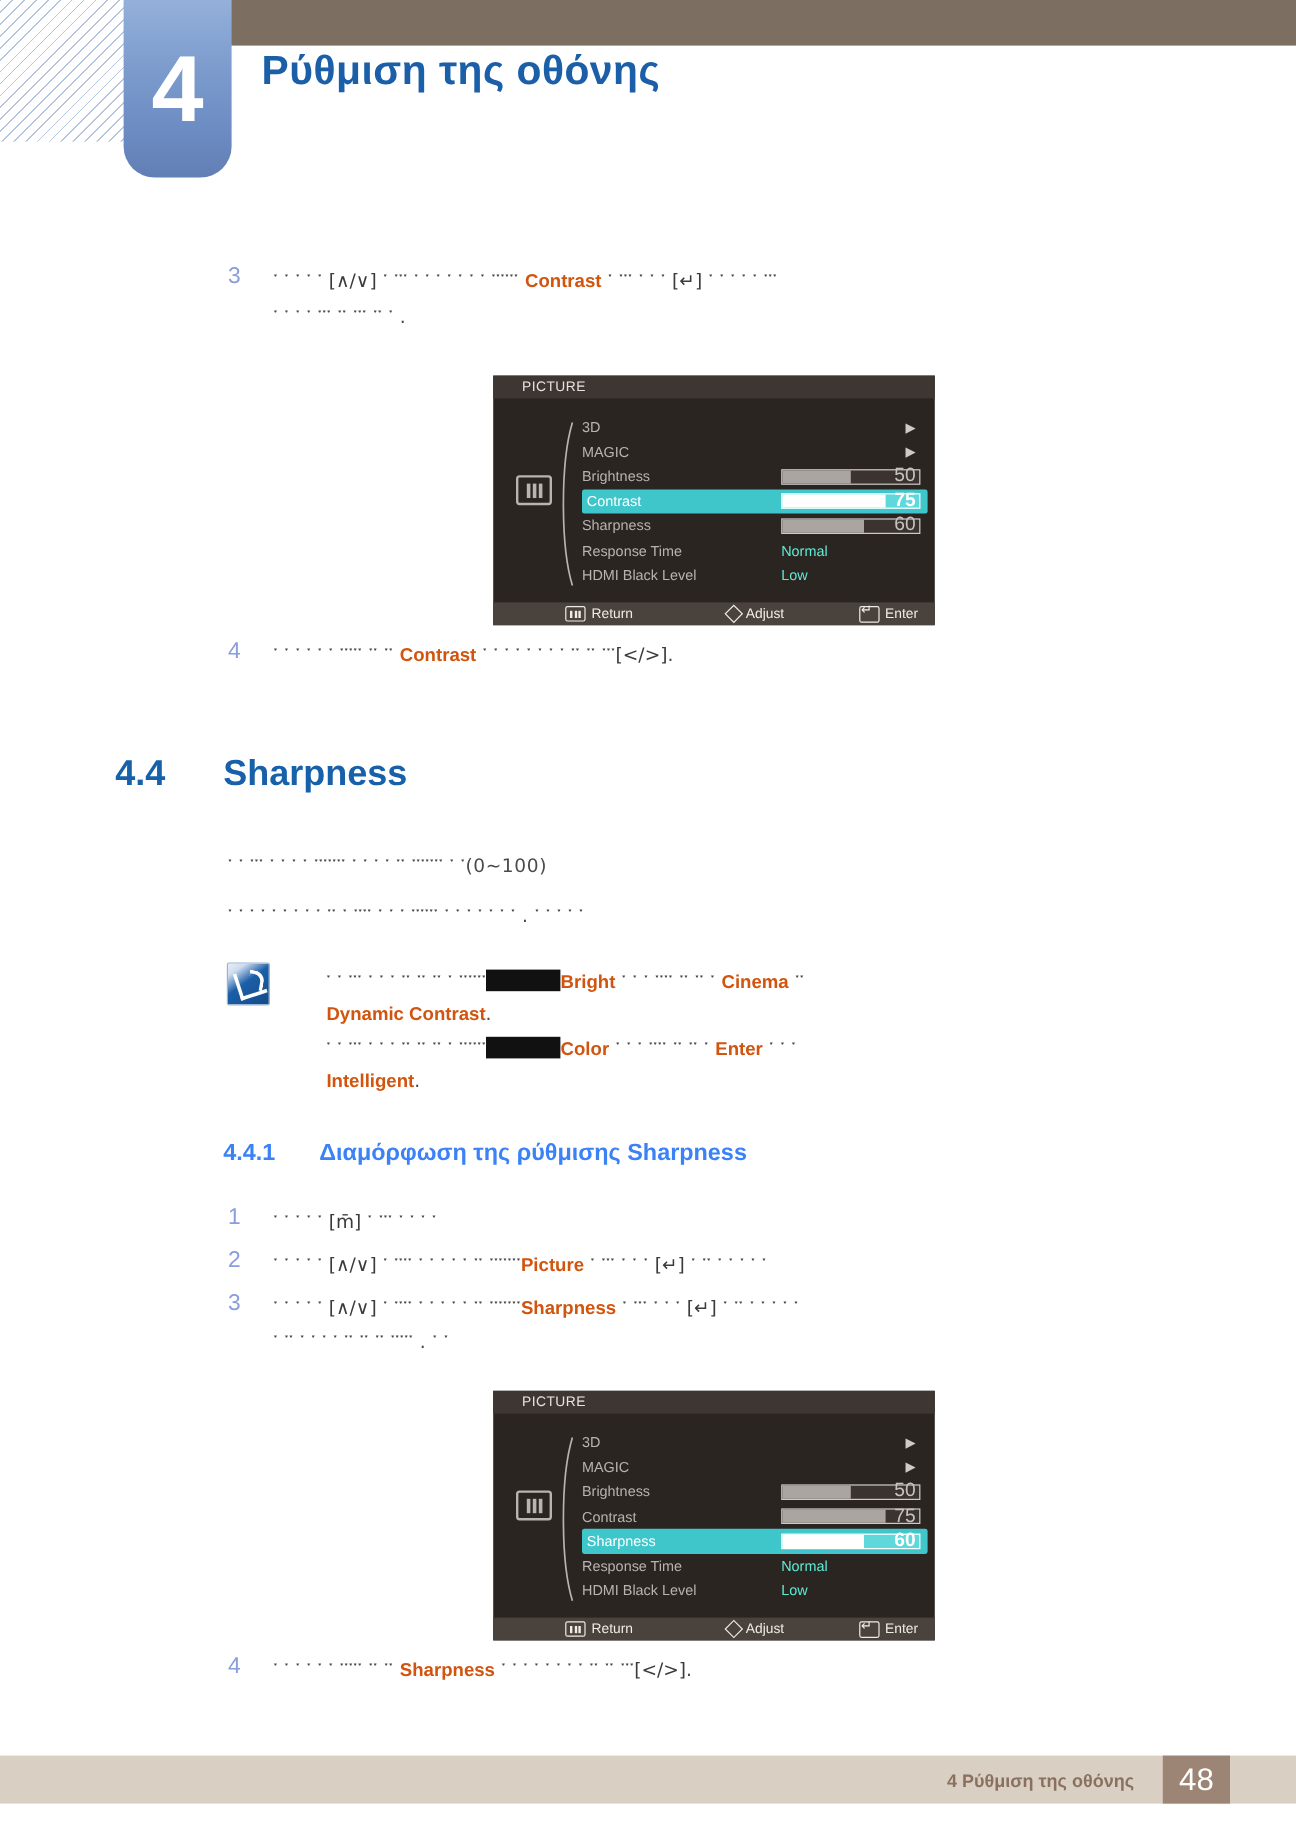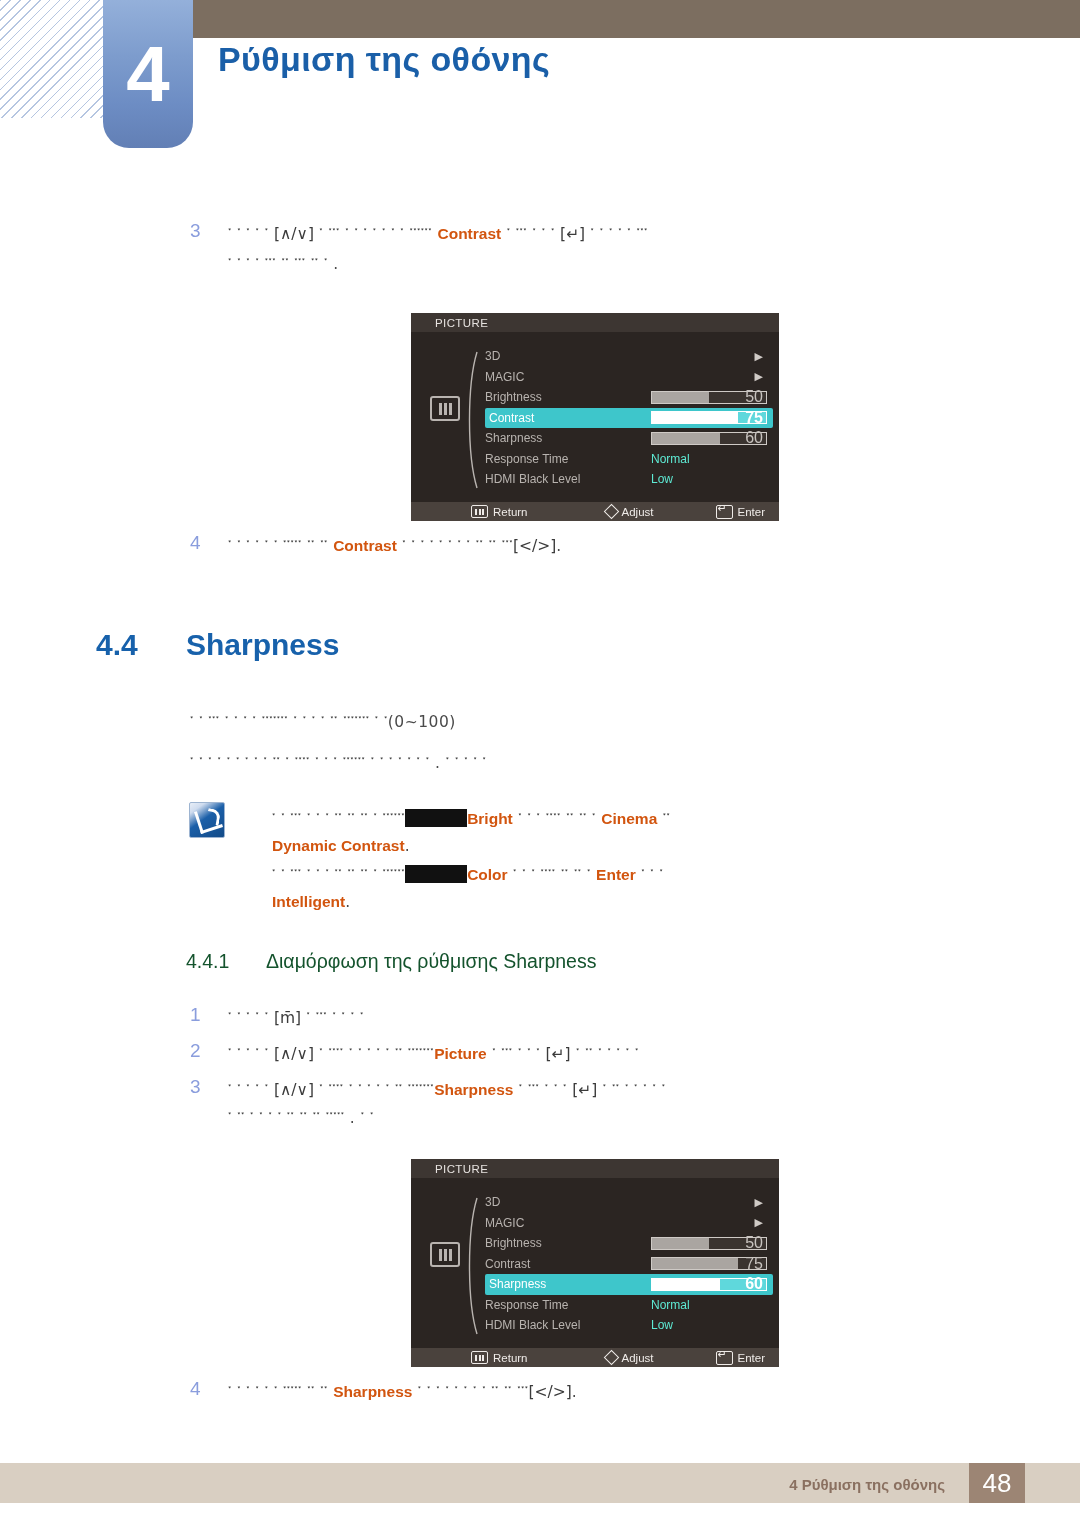--- a/index.html
+++ b/index.html
@@ -38,21 +38,21 @@
   .step{position:absolute;font-size:15.5px;line-height:30px;color:#3b3b3b;white-space:pre;}
   .stepnum{position:absolute;font-size:19px;color:#8a9ddd;font-weight:normal;}
   .tofu{font-family:"DejaVu Sans", sans-serif;letter-spacing:.5px;color:#4a4a4a;}
   .kw{color:#d2550f;font-weight:bold;}
   .blk{display:inline-block;width:62px;height:18px;background:#111111;vertical-align:-3px;}
   .brk{font-family:"DejaVu Sans", sans-serif;color:#3b3b3b;}
 
   
   #h44{position:absolute;left:96px;top:628px;font-size:30px;font-weight:bold;color:#1761ab;}
   #h44 .numpart{display:inline-block;width:90px;}
-  #h441{position:absolute;left:186px;top:950px;font-size:19.5px;font-weight:normal;color:#14532d;}
+  #h441{position:absolute;left:186px;top:950px;font-size:19.5px;font-weight:bold;color:#3b82f6;}
   #h441 .numpart{display:inline-block;width:80px;}
 
   
   #noteicon{
     position:absolute;left:189px;top:802px;width:34px;height:34px;
     background:linear-gradient(145deg,#e8eef7 0%,#cfdcef 18%,#1b5fa8 45%,#134b88 100%);
     border:1px solid #9db4d1;border-radius:2px;
   }
   #noteicon .pen{
     position:absolute;left:7px;top:5px;width:20px;height:20px;

